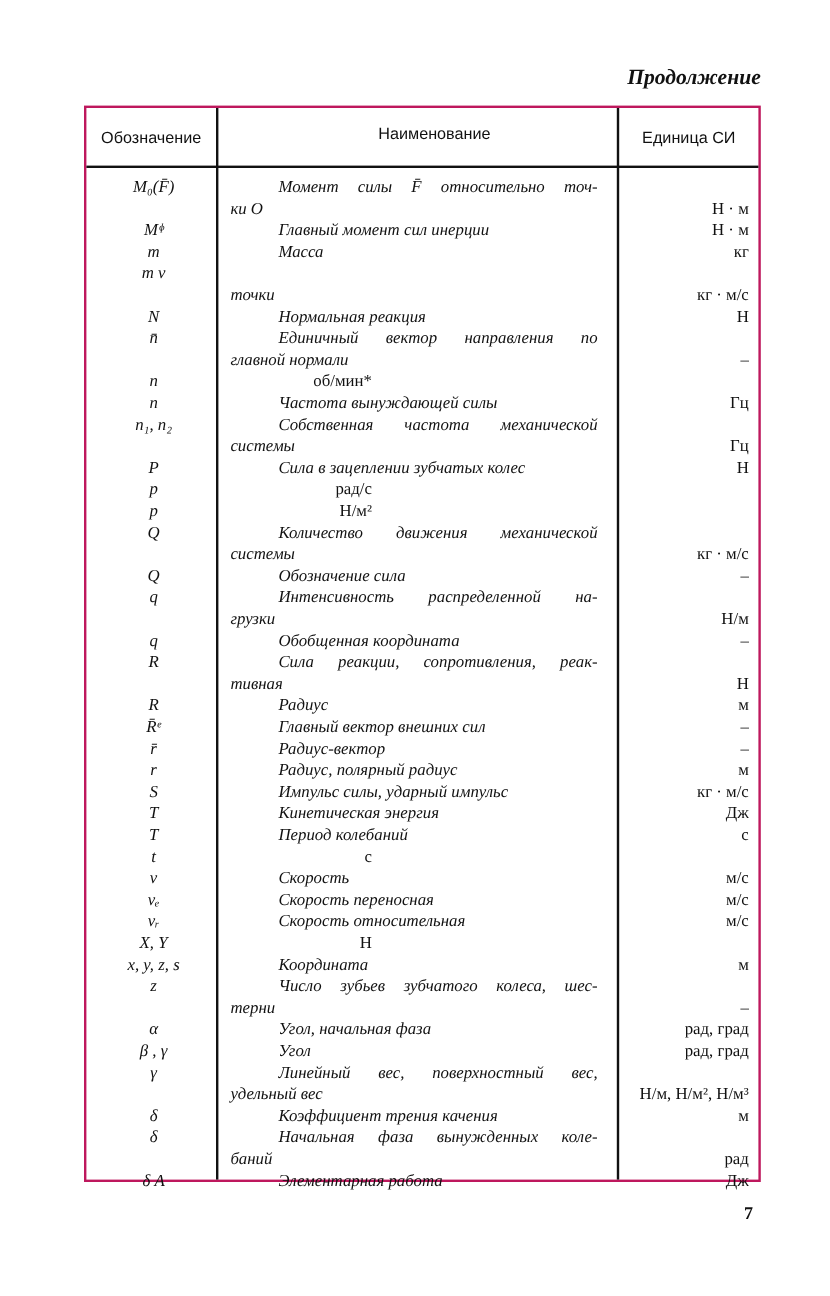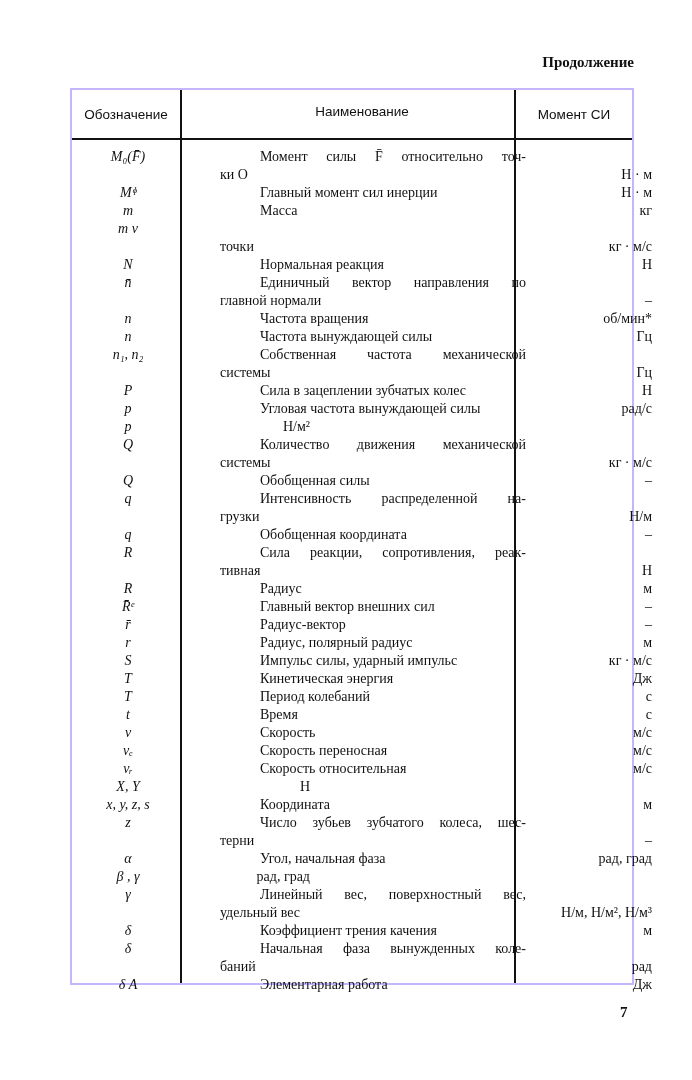--- a/index.html
+++ b/index.html
@@ -1,53 +1,53 @@
 <!DOCTYPE html>
 <html><head>
 <meta charset="utf-8">
 <style>
   html, body { margin: 0; padding: 0; background: #ffffff; }
   body { width: 692px; height: 1080px; position: relative; overflow: hidden;
          font-family: "Liberation Serif", "DejaVu Serif", serif; color: #111; }
-  .continuation { position: absolute; top: 54px; right: 58px; font-weight: bold;
-                  font-size: 15px; }
+  .continuation { position: absolute; top: 54px; right: 58px; font-style: italic; font-weight: bold;
+                  font-size: 18px; }
   .tbl { position: absolute; left: 70px; top: 88px; width: 564px; height: 897px;
-         border: 2px solid #c4b5fd; box-sizing: border-box; }
+         border: 2px solid #be185d; box-sizing: border-box; }
   .vline { position: absolute; top: 0; bottom: 0; width: 2px; background: #111; }
   .vline.a { left: 108px; }
   .vline.b { left: 442px; }
   .hline { position: absolute; left: 0; right: 0; top: 48px; height: 2px; background: #111; }
   .hdr { position: absolute; top: 0; height: 48px; display: flex; align-items: center;
          justify-content: center; font-family: "Liberation Sans", "DejaVu Sans", sans-serif;
          font-size: 13.5px; }
   .hdr.c1 { left: 0; width: 108px; }
   .hdr.c2 { left: 110px; width: 360px; align-items: flex-start; padding-top: 0; top: 14px; height: 20px; }
   .hdr.c3 { left: 444px; width: 116px; }
   .rows { position: absolute; left: 0; right: 0; top: 58px; }
   .row { position: relative; }
   .line { display: flex; height: 18px; line-height: 18px; font-size: 14px; }
   .sym { width: 112px; text-align: center; font-style: italic; flex: none; }
-  .name { width: 306px; margin-left: 36px; flex: none; text-align: justify; text-align-last: justify; white-space: nowrap; }
+  .name { width: 306px; margin-left: 8px; flex: none; text-align: justify; text-align-last: justify; white-space: nowrap; font-style: italic; }
   .name.last { text-align-last: left; }
   .name.indent { padding-left: 40px; box-sizing: border-box; }
   .unit { width: 118px; margin-left: 8px; text-align: right; flex: none; }
   .pageno { position: absolute; top: 1004px; left: 620px; font-weight: bold; font-size: 15px; }
 </style>
 </head>
 <body>
 
 <div class="continuation">Продолжение</div>
 
 <div class="tbl">
   <div class="vline a"></div>
   <div class="vline b"></div>
   <div class="hline"></div>
   <div class="hdr c1">Обозначение</div>
   <div class="hdr c2">Наименование</div>
-  <div class="hdr c3">Момент СИ</div>
+  <div class="hdr c3">Единица СИ</div>
   <div class="rows" id="rows">
       <div class="row">
         <div class="line">
           <span class="sym">M₀(F̄)</span>
           <span class="name indent">Момент силы F̄ относительно точ-</span>
           <span class="unit"></span>
         </div>
         <div class="line">
           <span class="sym"></span>
           <span class="name last">ки O</span>
@@ -94,21 +94,20 @@
         </div>
         <div class="line">
           <span class="sym"></span>
           <span class="name last">главной нормали</span>
           <span class="unit">–</span>
         </div>
       </div>
       <div class="row">
         <div class="line">
           <span class="sym">n</span>
-          <span class="name indent last">Частота вращения</span>
           <span class="unit">об/мин*</span>
         </div>
       </div>
       <div class="row">
         <div class="line">
           <span class="sym">n</span>
           <span class="name indent last">Частота вынуждающей силы</span>
           <span class="unit">Гц</span>
         </div>
       </div>
@@ -127,21 +126,20 @@
       <div class="row">
         <div class="line">
           <span class="sym">P</span>
           <span class="name indent last">Сила в зацеплении зубчатых колес</span>
           <span class="unit">Н</span>
         </div>
       </div>
       <div class="row">
         <div class="line">
           <span class="sym">p</span>
-          <span class="name indent last">Угловая частота вынуждающей силы</span>
           <span class="unit">рад/с</span>
         </div>
       </div>
       <div class="row">
         <div class="line">
           <span class="sym">p</span>
           <span class="unit">Н/м²</span>
         </div>
       </div>
       <div class="row">
@@ -152,21 +150,21 @@
         </div>
         <div class="line">
           <span class="sym"></span>
           <span class="name last">системы</span>
           <span class="unit">кг · м/с</span>
         </div>
       </div>
       <div class="row">
         <div class="line">
           <span class="sym">Q</span>
-          <span class="name indent last">Обобщенная силы</span>
+          <span class="name indent last">Обозначение сила</span>
           <span class="unit">–</span>
         </div>
       </div>
       <div class="row">
         <div class="line">
           <span class="sym">q</span>
           <span class="name indent">Интенсивность распределенной на-</span>
           <span class="unit"></span>
         </div>
         <div class="line">
@@ -239,21 +237,20 @@
       <div class="row">
         <div class="line">
           <span class="sym">T</span>
           <span class="name indent last">Период колебаний</span>
           <span class="unit">с</span>
         </div>
       </div>
       <div class="row">
         <div class="line">
           <span class="sym">t</span>
-          <span class="name indent last">Время</span>
           <span class="unit">с</span>
         </div>
       </div>
       <div class="row">
         <div class="line">
           <span class="sym">v</span>
           <span class="name indent last">Скорость</span>
           <span class="unit">м/с</span>
         </div>
       </div>
@@ -299,20 +296,21 @@
       <div class="row">
         <div class="line">
           <span class="sym">α</span>
           <span class="name indent last">Угол, начальная фаза</span>
           <span class="unit">рад, град</span>
         </div>
       </div>
       <div class="row">
         <div class="line">
           <span class="sym">β , γ</span>
+          <span class="name indent last">Угол</span>
           <span class="unit">рад, град</span>
         </div>
       </div>
       <div class="row">
         <div class="line">
           <span class="sym">γ</span>
           <span class="name indent">Линейный вес, поверхностный вес,</span>
           <span class="unit"></span>
         </div>
         <div class="line">

